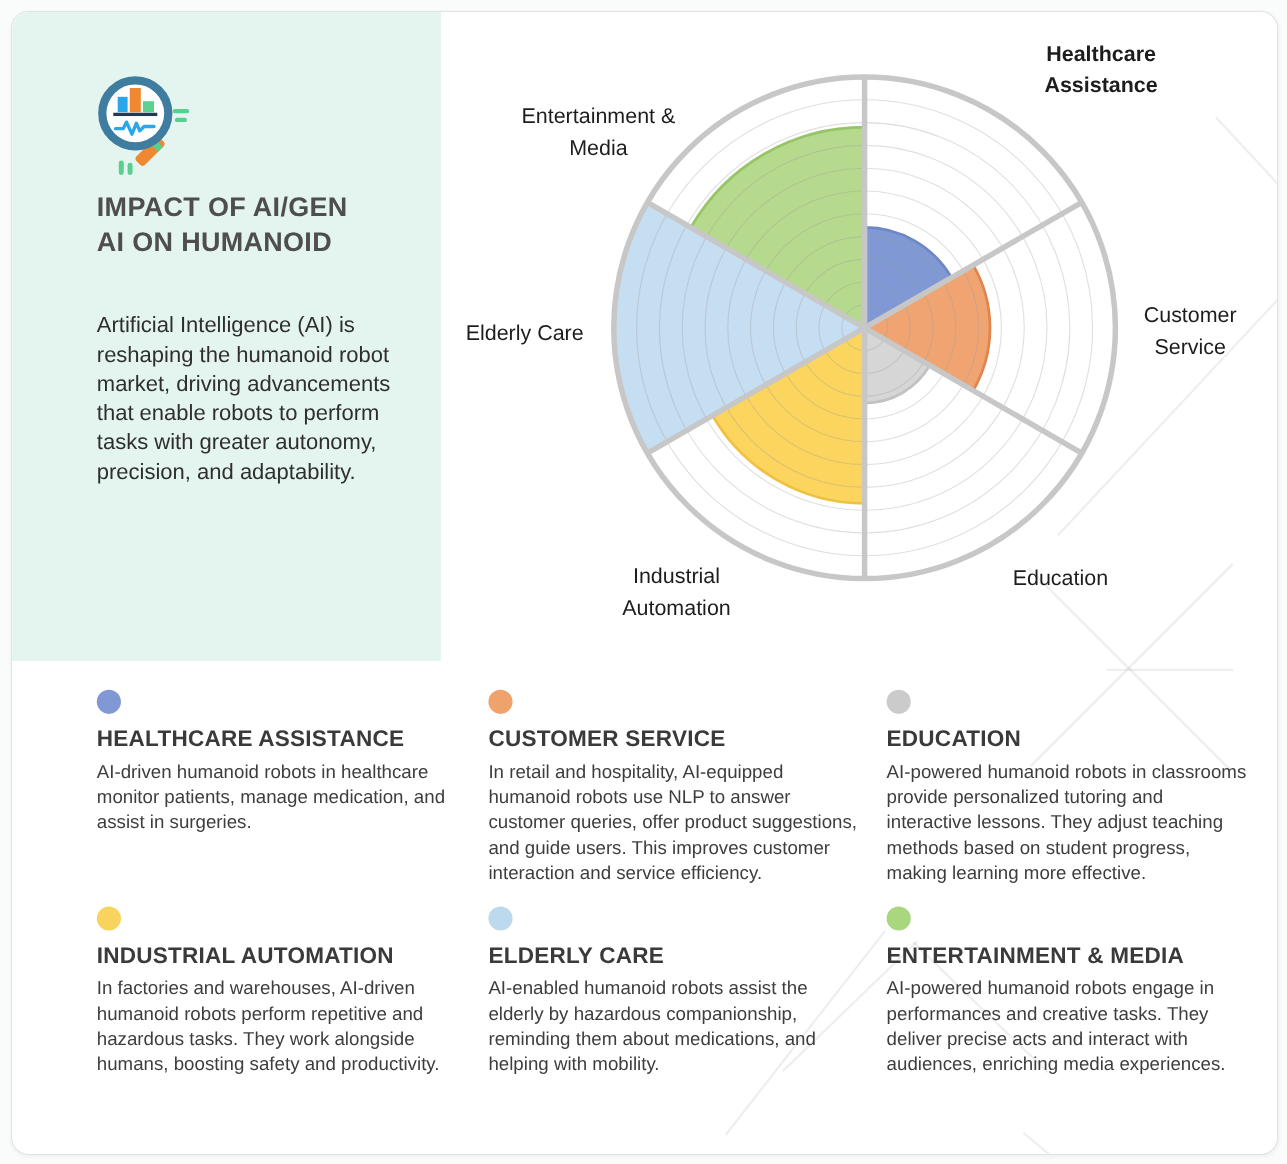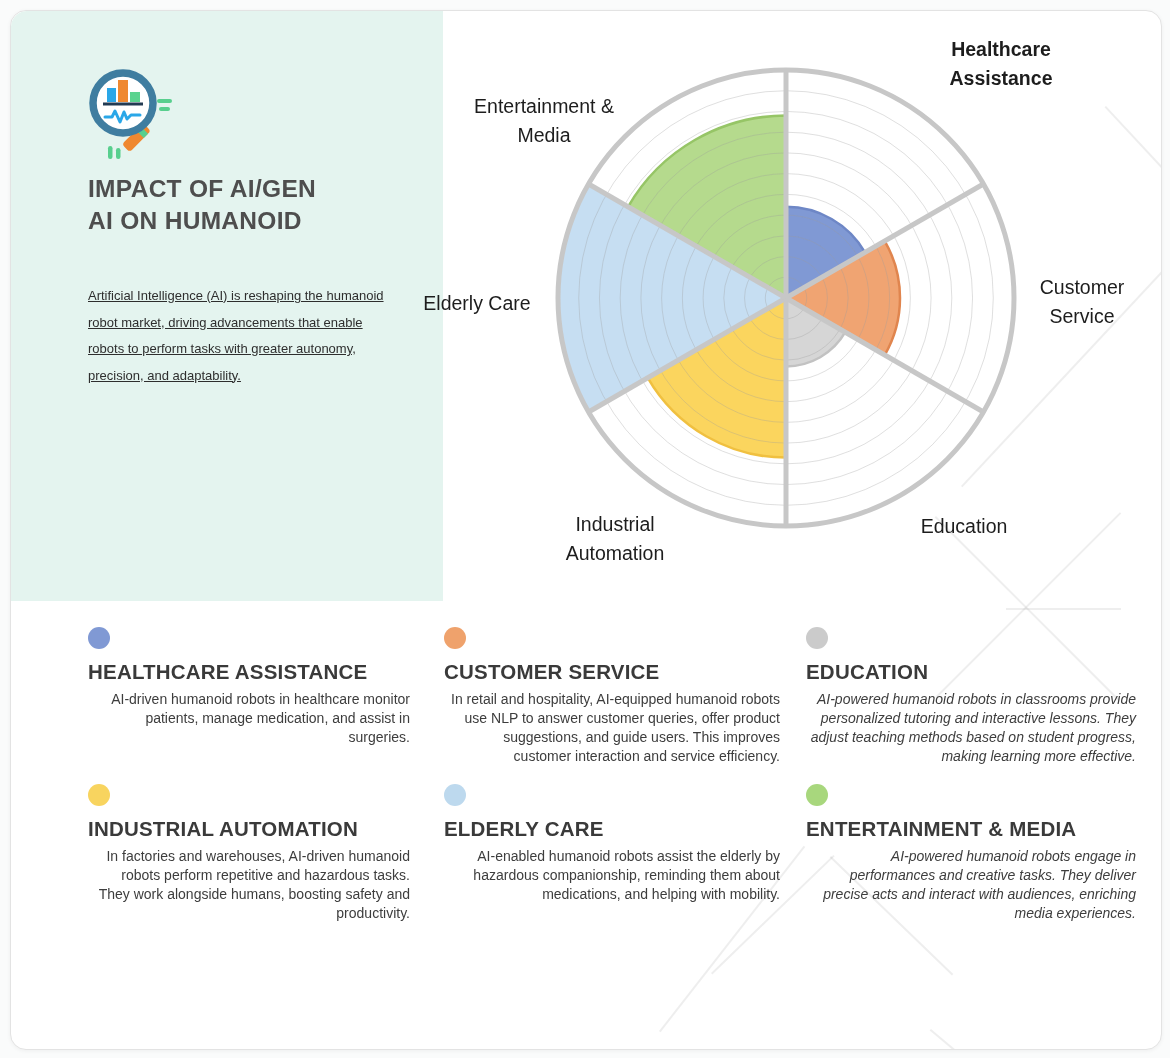--- a/index.html
+++ b/index.html
@@ -22,30 +22,30 @@
   .wm.d{left:925px;top:505px;width:260px;transform:rotate(45deg);}
   .wm.e{left:648px;top:1020px;width:235px;transform:rotate(-52deg);}
   .wm.f1{left:700px;top:962px;width:170px;transform:rotate(-44deg);}
   .wm.f2{left:820px;top:845px;width:170px;transform:rotate(44deg);}
   .wm.g{left:920px;top:1018px;width:140px;transform:rotate(40deg);}
   .wm.h{left:995px;top:597px;width:115px;transform:rotate(0deg);}
 
   
   .mint{
     position:absolute;left:0;top:0;width:390px;height:590px;
-    background:#e4f4ef;border-top-left-radius:16px;padding-left:42px;
+    background:#e4f4ef;border-top-left-radius:16px;
   }
   .icon-wrap{position:absolute;left:68px;top:50px;width:100px;height:104px;}
   .side-title{
     position:absolute;left:77px;top:162px;width:300px;
     font-size:24.5px;font-weight:700;line-height:32px;color:#4e4e4e;letter-spacing:.3px;
   }
   .side-desc{
     position:absolute;left:77px;top:272px;width:300px;
-    font-size:13px;line-height:26.5px;color:#2e2e2e;text-decoration:underline;
+    font-size:20px;line-height:26.5px;color:#2e2e2e;
   }
 
   
   .chart-svg{position:absolute;left:535px;top:47px;width:480px;height:480px;}
   .clbl{
     position:absolute;text-align:center;color:#1d1d1d;
     font-size:19.5px;line-height:29px;white-space:pre-line;
   }
   .clbl0{left:403px;top:37px;width:260px;margin-top:44px;}
   .clbl1{left:860px;top:24px;width:260px;font-weight:bold;}
@@ -55,24 +55,24 @@
   .clbl5{left:346px;top:278px;width:240px;}
 
   
   .legend{
     position:absolute;left:77px;top:616px;width:1058px;
     display:grid;grid-template-columns:356px 362px 1fr;row-gap:18px;
     align-items:start;
   }
   .li .dot{width:22px;height:22px;border-radius:50%;margin-bottom:11px;}
   .li h3{margin:0 0 6px 0;font-size:20.5px;font-weight:700;color:#3a3a3a;letter-spacing:.2px;}
-  .li p{margin:0;font-size:14px;line-height:1.36;color:#3d3d3d;text-align:right;}
+  .li p{margin:0;font-size:17px;line-height:1.36;color:#3d3d3d;}
   .li.colw1 p{max-width:322px;}
   .li.colw2 p{max-width:336px;}
-  .li.colw3 p{max-width:330px;font-style:italic;}
+  .li.colw3 p{max-width:330px;}
 </style>
 </head>
 <body>
 
 <div class="card">
 
   <div class="wm a"></div>
   <div class="wm b"></div>
   <div class="wm c"></div>
   <div class="wm d"></div>

